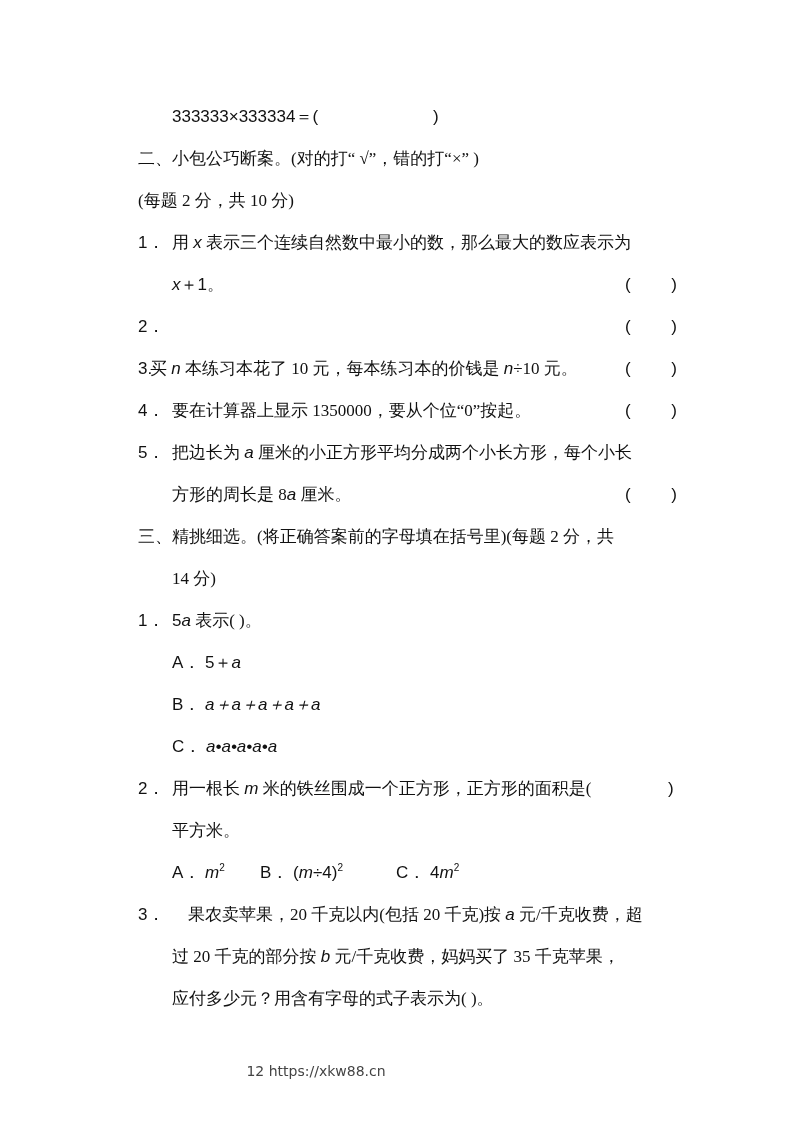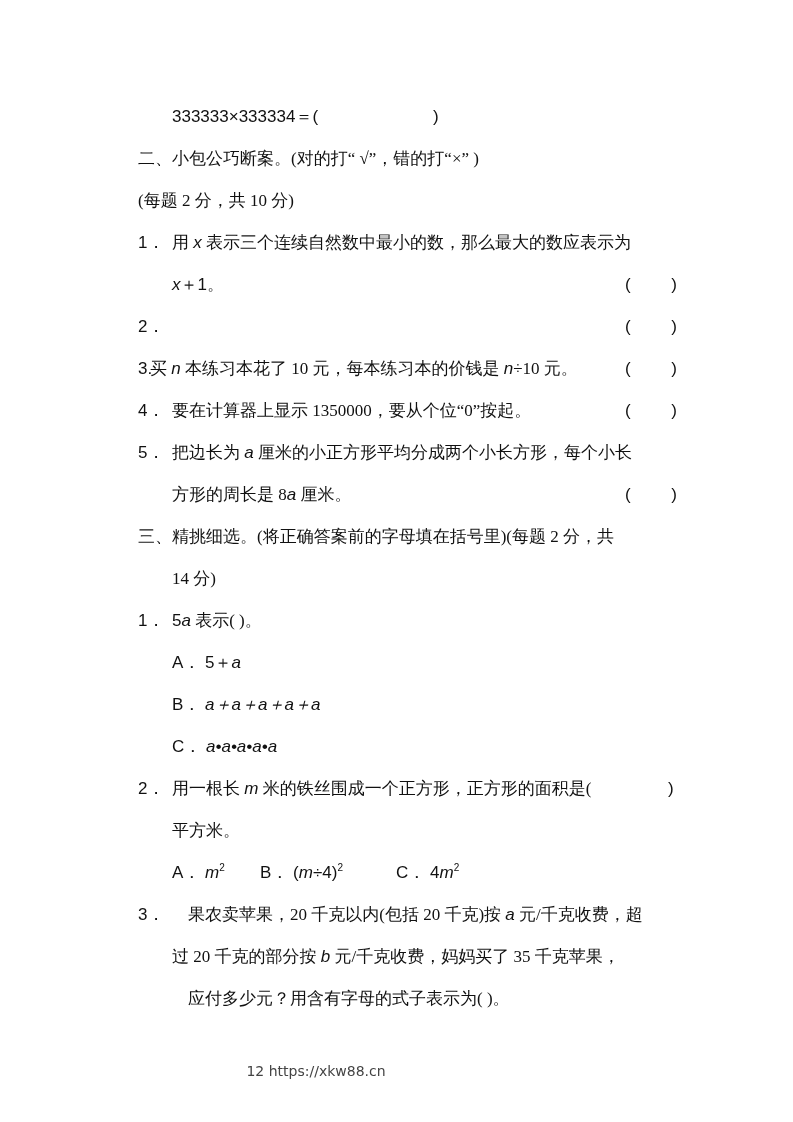--- a/index.html
+++ b/index.html
@@ -118,19 +118,19 @@
 </div>
 
 <div class="line" style="top:900px;">
   <span class="txt sans" style="left:138px;">3．</span>
   <span class="txt serif" style="left:188px;"><span>果农卖苹果，20 千克以内(包括 20 千克)按 </span><i class="sans">a</i><span> 元/千克收费，超</span></span>
 </div>
 <div class="line" style="top:942px;">
   <span class="txt serif" style="left:172px;"><span>过 20 千克的部分按 </span><i class="sans">b</i><span> 元/千克收费，妈妈买了 35 千克苹果，</span></span>
 </div>
 <div class="line serif" style="top:984px;">
-  <span class="txt" style="left:188px;text-align:center;">应付多少元？用含有字母的式子表示为(       )。</span>
+  <span class="txt" style="left:172px;text-align:center;">应付多少元？用含有字母的式子表示为(       )。</span>
 </div>
 
 <div class="footer">
   <span>12</span>
   <span>https://xkw88.cn</span>
 </div>
 
 </body></html>

